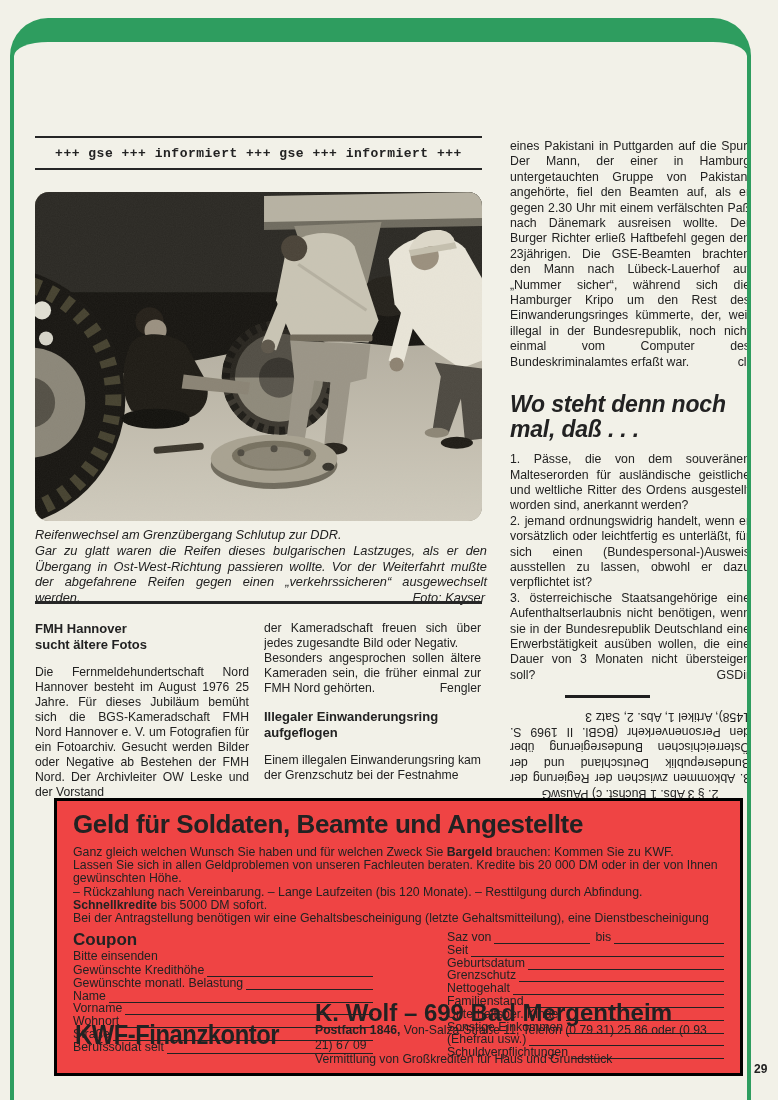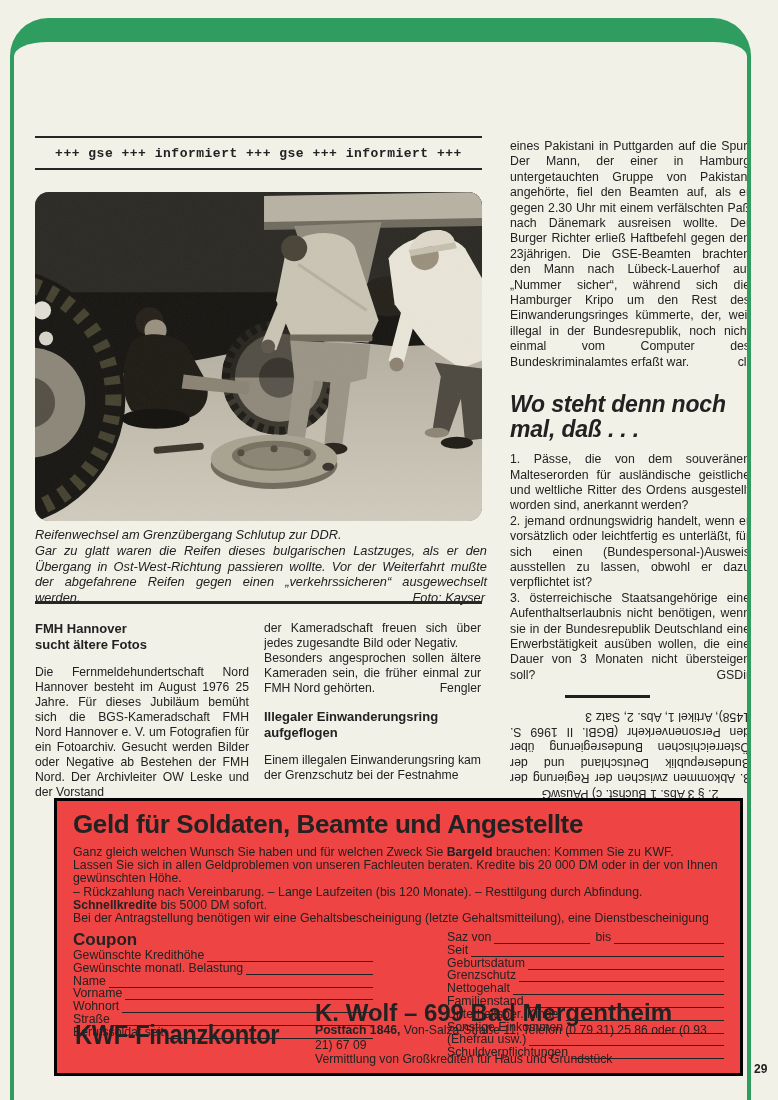--- a/index.html
+++ b/index.html
@@ -202,20 +202,21 @@
     <div class="ad-title">Geld für Soldaten, Beamte und Angestellte</div>
     <p class="ad-line"><span>Ganz gleich welchen Wunsch Sie haben und für welchen Zweck Sie </span><b>Bargeld</b><span> brauchen: Kommen Sie zu KWF.</span></p>
     <p class="ad-line">Lassen Sie sich in allen Geldproblemen von unseren Fachleuten beraten. Kredite bis 20 000 DM oder in der von Ihnen gewünschten Höhe.</p>
     <p class="ad-line">– Rückzahlung nach Vereinbarung. – Lange Laufzeiten (bis 120 Monate). – Resttilgung durch Abfindung.</p>
     <p class="ad-line"><b>Schnellkredite</b><span> bis 5000 DM sofort.</span></p>
     <p class="ad-line">Bei der Antragstellung benötigen wir eine Gehaltsbescheinigung (letzte Gehaltsmitteilung), eine Dienstbescheinigung</p>
 
     <div class="coupon">
       <div class="c-left">
         <div class="c-title">Coupon</div>
+        <div class="c-sub">Bitte einsenden</div>
         <div class="field">
             <span class="lbl">Gewünschte Kredithöhe</span>
             <span class="line"></span>
           </div>
         <div class="field">
             <span class="lbl">Gewünschte monatl. Belastung</span>
             <span class="line"></span>
           </div>
         <div class="field">
             <span class="lbl">Name</span>

